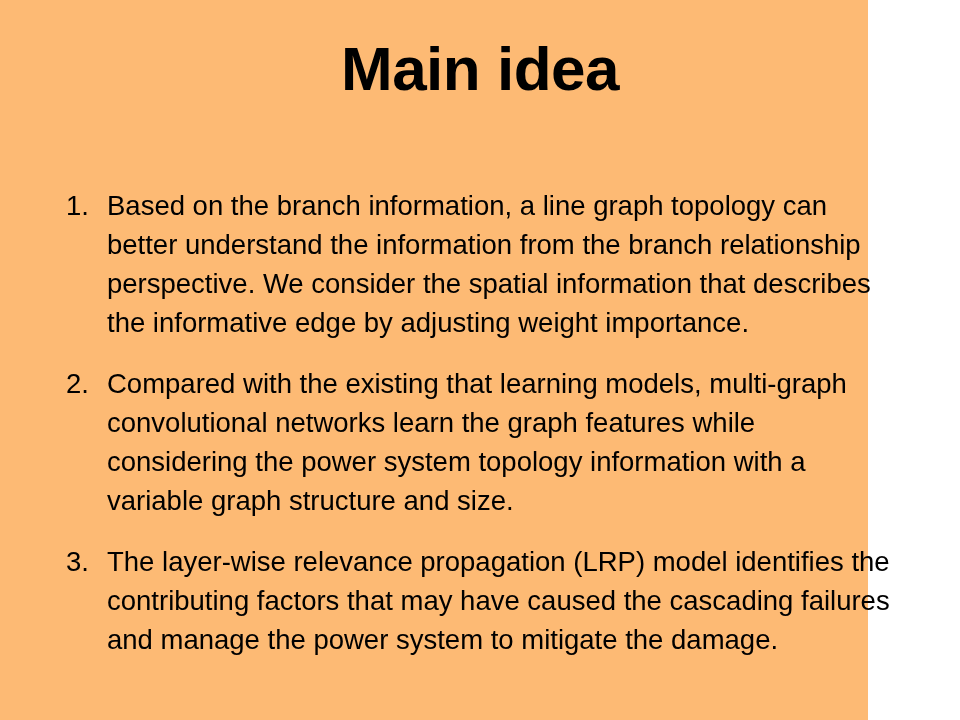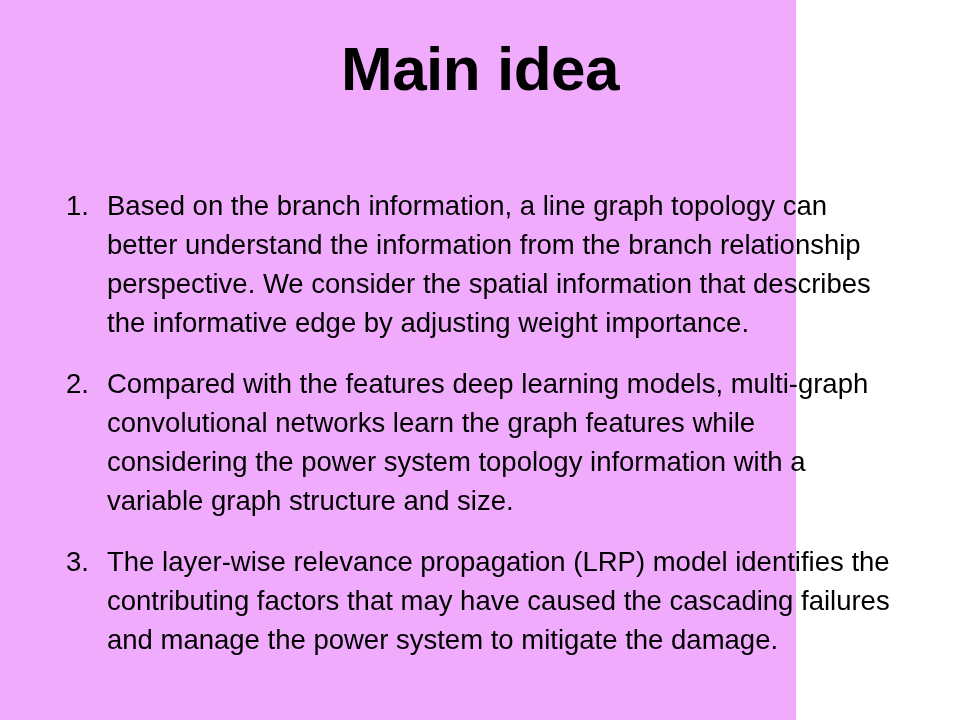--- a/index.html
+++ b/index.html
@@ -11,23 +11,23 @@
   body {
     width: 960px;
     height: 720px;
     overflow: hidden;
     font-family: "Liberation Sans", sans-serif;
     color: #000000;
     -webkit-font-smoothing: antialiased;
   }
   .slide {
     position: relative;
-    width: 796px;
+    width: 868px;
     height: 720px;
-    background: #f0abfc;
+    background: #fdba74;
     box-sizing: border-box;
   }
   .slide-title {
     position: absolute;
     top: 36px;
     left: 0;
     width: 960px;
     text-align: center;
     font-size: 62px;
     font-weight: bold;
@@ -79,21 +79,21 @@
 
   <ol class="body-list">
 
     <li class="body-item">
       <span class="item-marker">1.</span>
       <span class="item-text">Based on the branch information, a line graph topology can better understand the information from the branch relationship perspective. We consider the spatial information that describes the informative edge by adjusting weight importance.</span>
     </li>
 
     <li class="body-item">
       <span class="item-marker">2.</span>
-      <span class="item-text">Compared with the features deep learning models, multi-graph convolutional networks learn the graph features while considering the power system topology information with a variable graph structure and size.</span>
+      <span class="item-text">Compared with the existing that learning models, multi-graph convolutional networks learn the graph features while considering the power system topology information with a variable graph structure and size.</span>
     </li>
 
     <li class="body-item">
       <span class="item-marker">3.</span>
       <span class="item-text">The layer-wise relevance propagation (LRP) model identifies the contributing factors that may have caused the cascading failures and manage the power system to mitigate the damage.</span>
     </li>
 
   </ol>
 </div>
 

